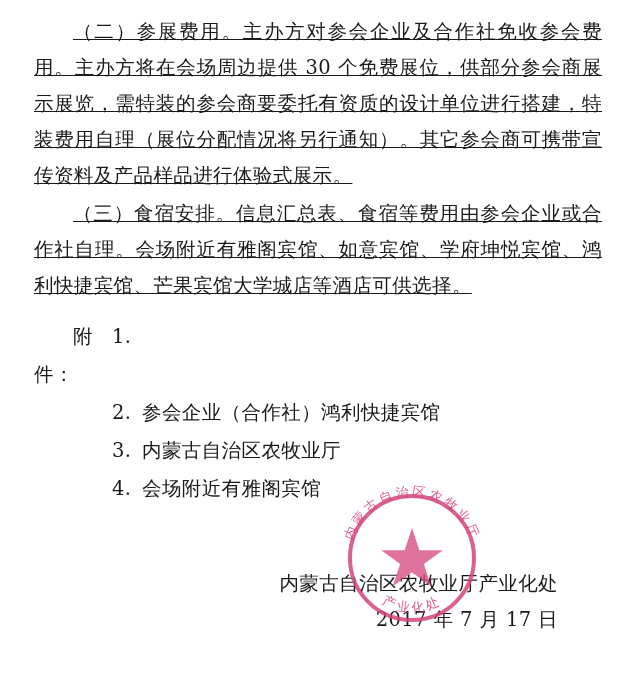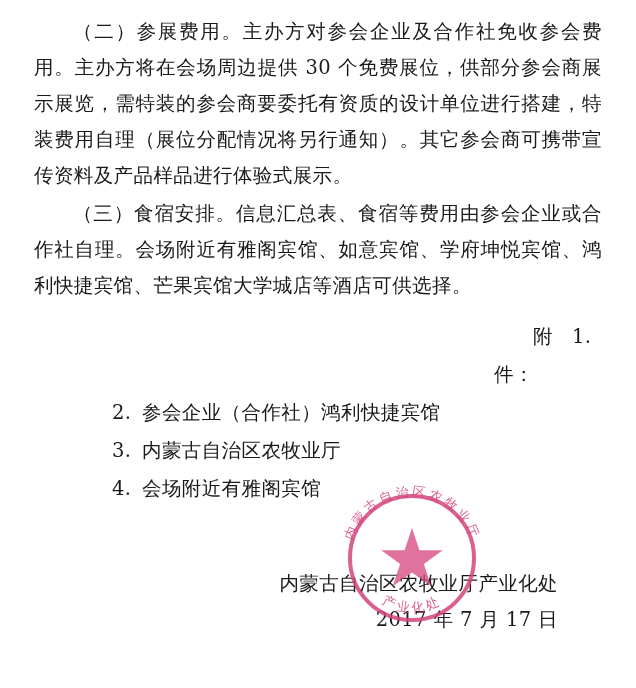--- a/index.html
+++ b/index.html
@@ -24,34 +24,34 @@
     padding: 14px 34px 0 34px;
   }
 
   .para {
     font-size: 19.5px;
     line-height: 36px;
     text-align: justify;
     text-justify: inter-ideograph;
     margin: 0 0 2px 0;
     letter-spacing: 0.4px;
+    text-decoration: underline;
   }
   .para.indent {
     text-indent: 39px;
   }
 
   .attach-block {
     margin-top: 14px;
   }
   .attach-line {
     font-size: 19.5px;
     line-height: 38px;
     letter-spacing: 0.4px;
     display: flex;
-    justify-content: flex-end;
   }
   .attach-line .lead {
     width: 78px;
     flex: 0 0 auto;
     text-indent: 39px;
   }
   .attach-line .num {
     width: 30px;
     flex: 0 0 auto;
   }

